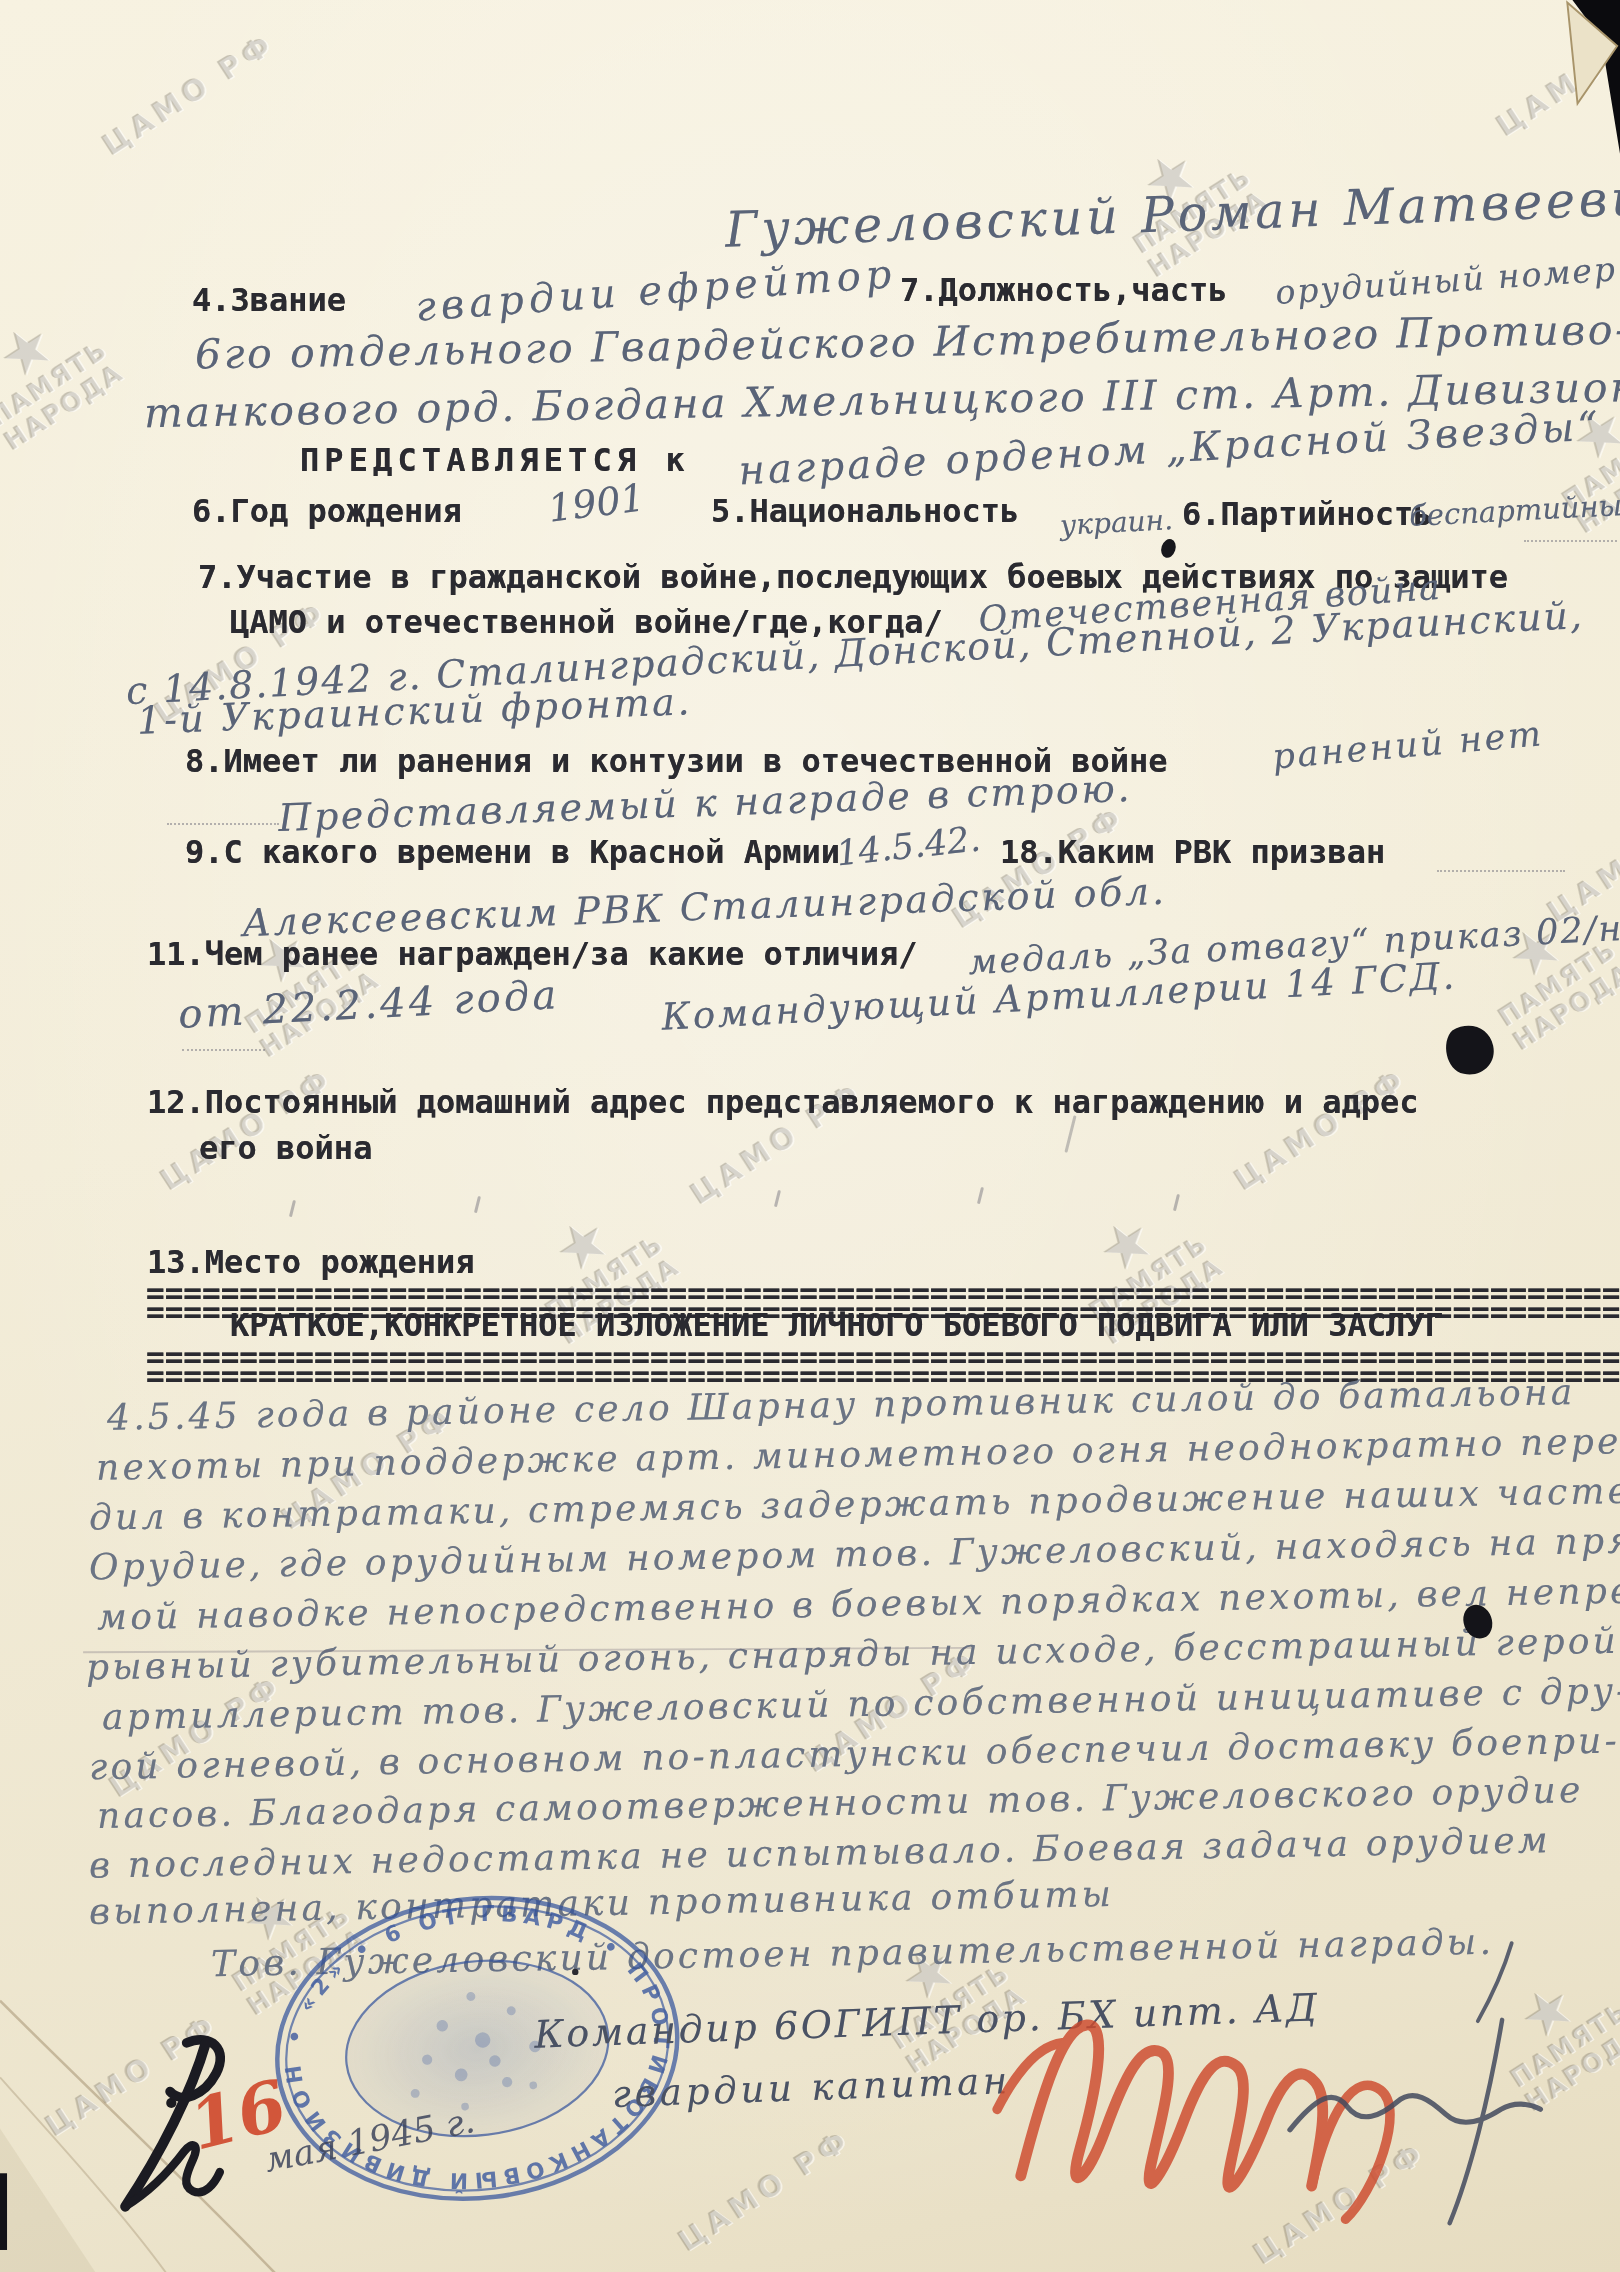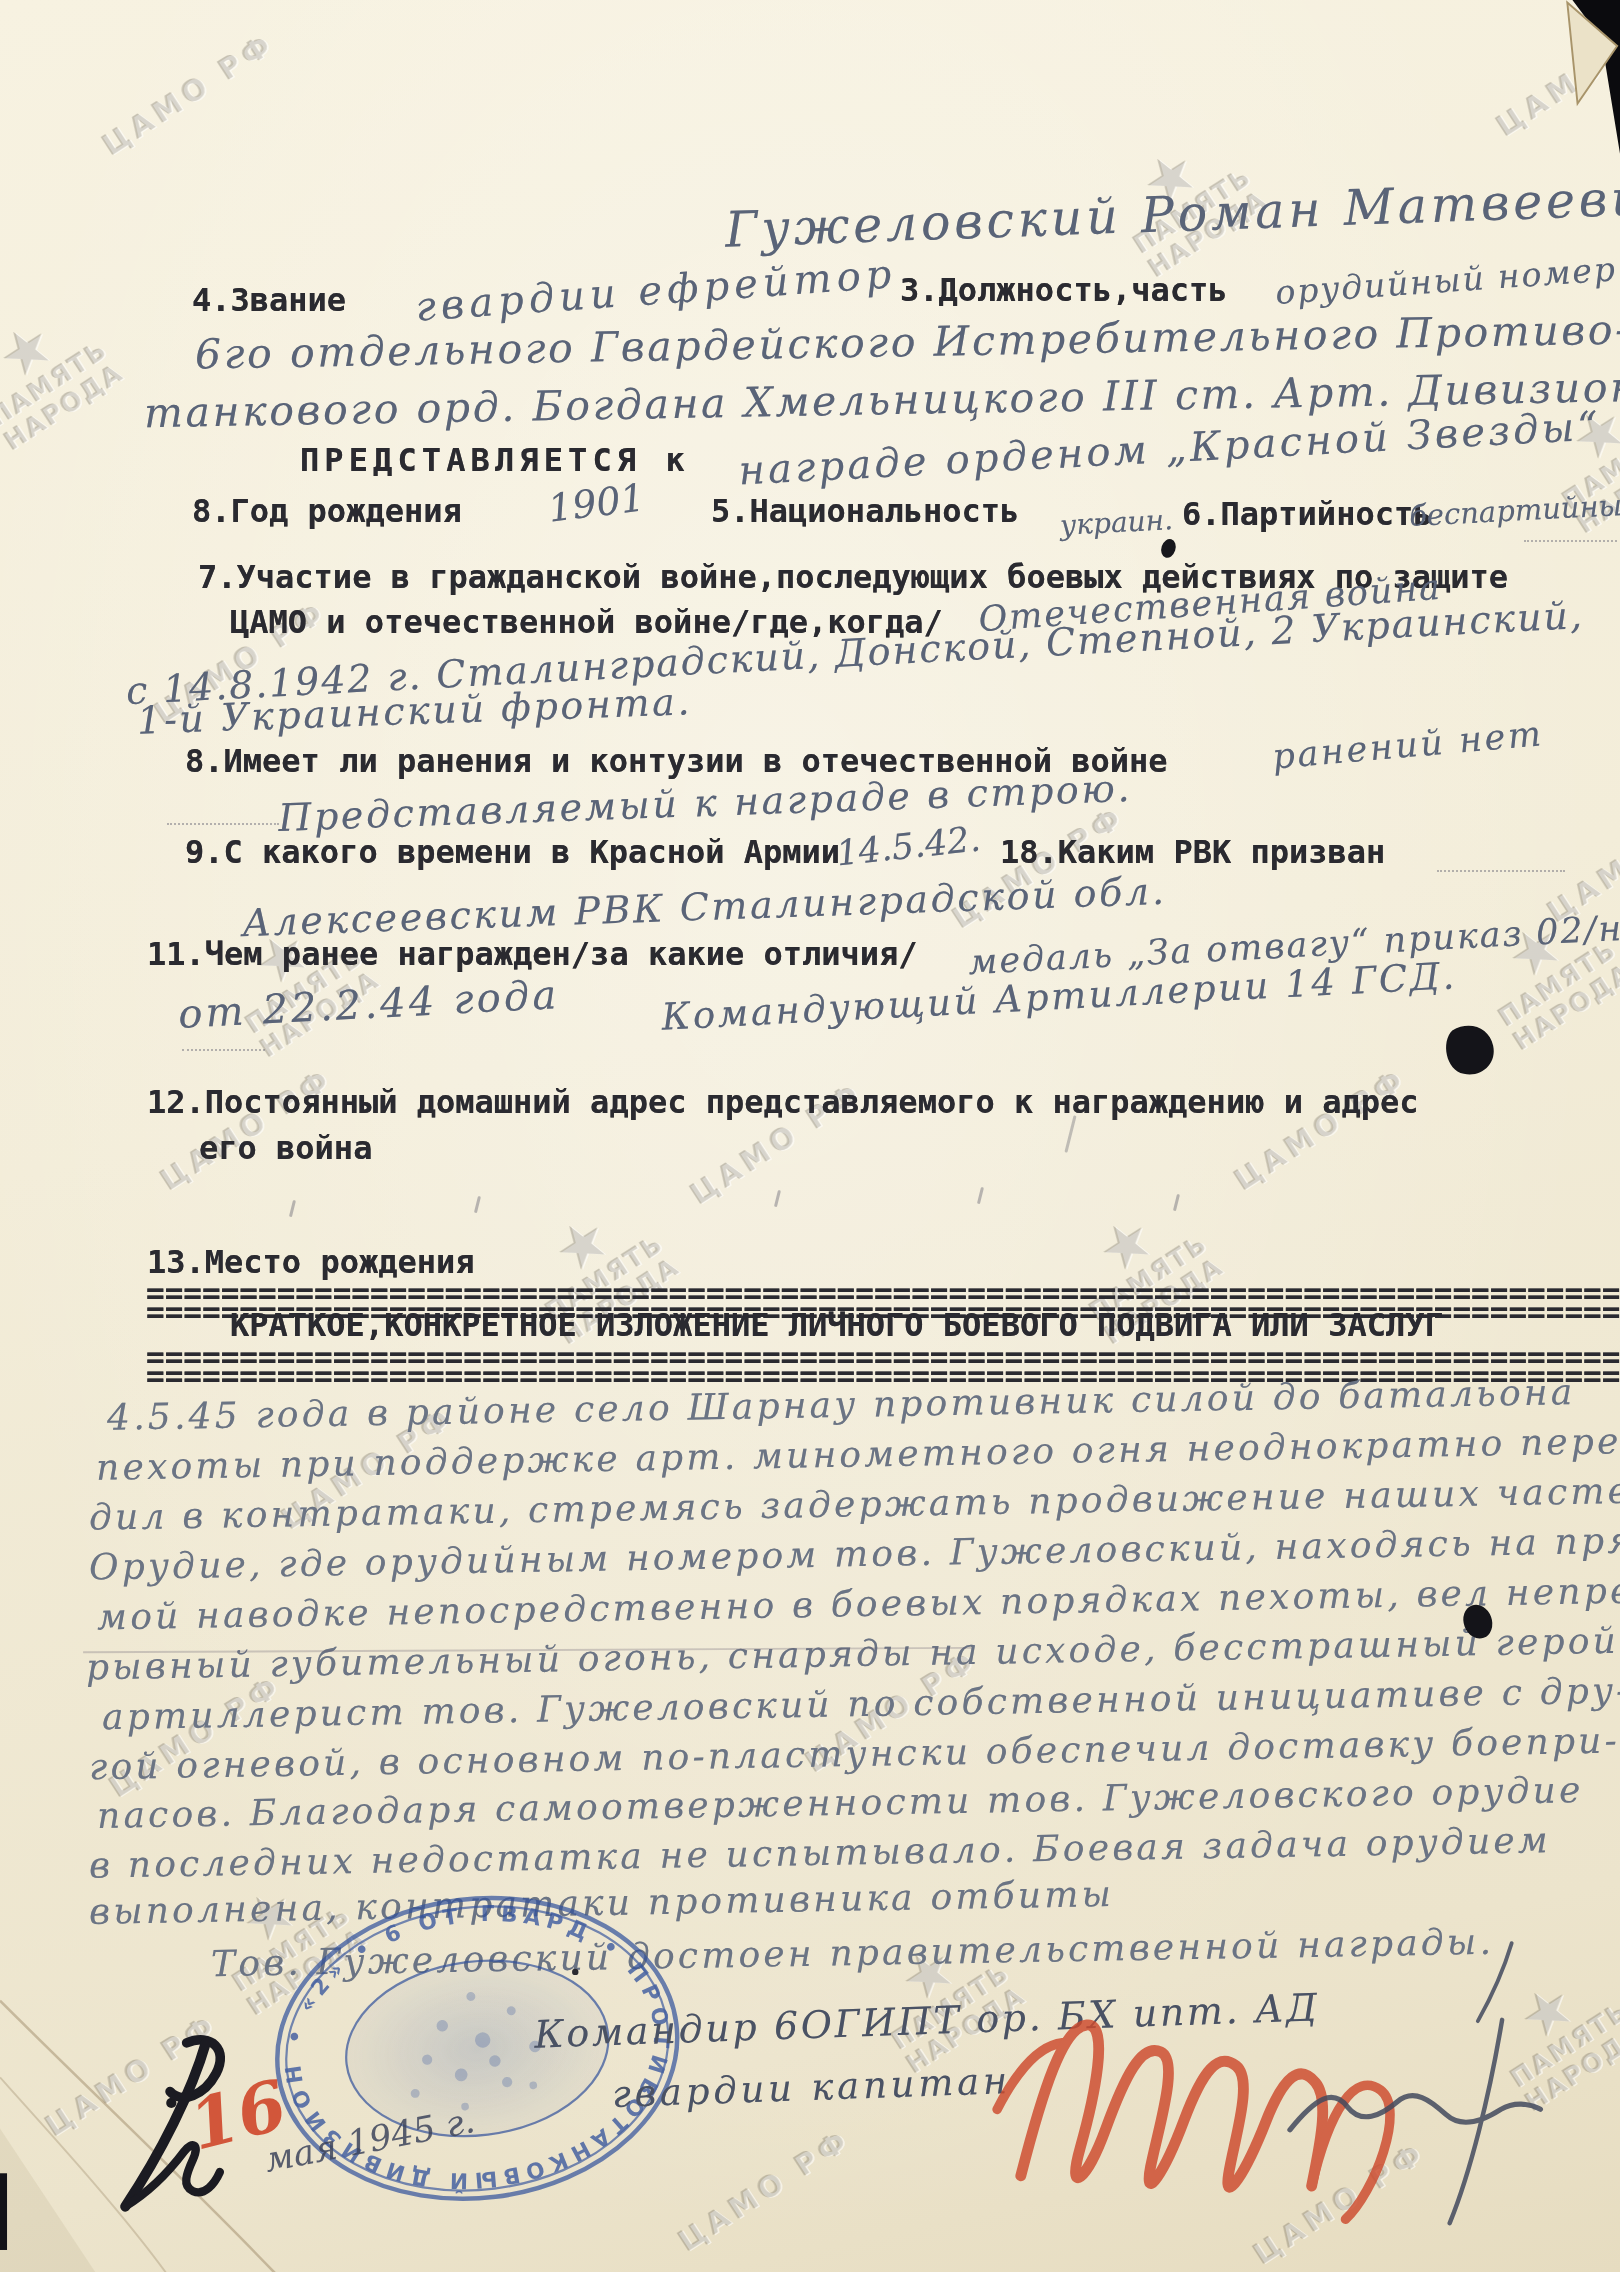--- a/index.html
+++ b/index.html
@@ -102,29 +102,29 @@
     <span>ПАМЯТЬ</span>
     <span>НАРОДА</span>
   </div>
 
 
   <div class="h" style="left:725px;top:185px;font-size:49px;letter-spacing:3.8px;transform:rotate(-2deg)">Гужеловский Роман Матвеевич</div>
 
   <div class="t" style="left:192px;top:284px">4.Звание</div>
   <div class="h" style="left:415px;top:267px;font-size:40px;letter-spacing:5.1px;transform:rotate(-4deg)">гвардии ефрейтор</div>
 
-  <div class="t" style="left:900px;top:274px">3.Должность,часть</div>
+  <div class="t" style="left:900px;top:274px">7.Должность,часть</div>
   <div class="h" style="left:1275px;top:261px;font-size:33px;letter-spacing:1.9px;transform:rotate(-4deg)">орудийный номер</div>
   <div class="h" style="left:195px;top:318px;font-size:41px;letter-spacing:2.6px;transform:rotate(-1deg)">6го отдельного Гвардейского Истребительного Противо-</div>
   <div class="h" style="left:144px;top:376px;font-size:41px;letter-spacing:2.6px;transform:rotate(-1deg)">танкового орд. Богдана Хмельницкого III ст. Арт. Дивизион.</div>
 
   <div class="t" style="left:300px;top:444px;letter-spacing:5.1px">ПРЕДСТАВЛЯЕТСЯ к</div>
   <div class="h" style="left:738px;top:425px;font-size:40px;letter-spacing:3.2px;transform:rotate(-3deg)">награде орденом „Красной Звезды“</div>
 
-  <div class="t" style="left:192px;top:495px">8.Год рождения</div>
+  <div class="t" style="left:192px;top:495px">6.Год рождения</div>
   <div class="h" style="left:548px;top:481px;font-size:38px;transform:rotate(-7deg)">1901</div>
   <div class="t" style="left:711px;top:495px">5.Национальность</div>
   <div class="h" style="left:1060px;top:506px;font-size:28px;transform:rotate(-3deg)">украин.</div>
   <div class="t" style="left:1182px;top:498px">6.Партийность</div>
   <div class="h" style="left:1409px;top:493px;font-size:29px;transform:rotate(-3deg)">беспартийный</div>
 
   <div class="t" style="left:198px;top:561px">7.Участие в гражданской войне,последующих боевых действиях по защите</div>
   <div class="t" style="left:230px;top:606px">ЦАМО и отечественной войне/где,когда/</div>
   <div class="h" style="left:978px;top:583px;font-size:35px;letter-spacing:1.9px;transform:rotate(-4deg)">Отечественная война</div>
   <div class="h" style="left:125px;top:631px;font-size:38px;letter-spacing:1.9px;transform:rotate(-3deg)">с 14.8.1942 г. Сталинградский, Донской, Степной, 2 Украинский,</div>

